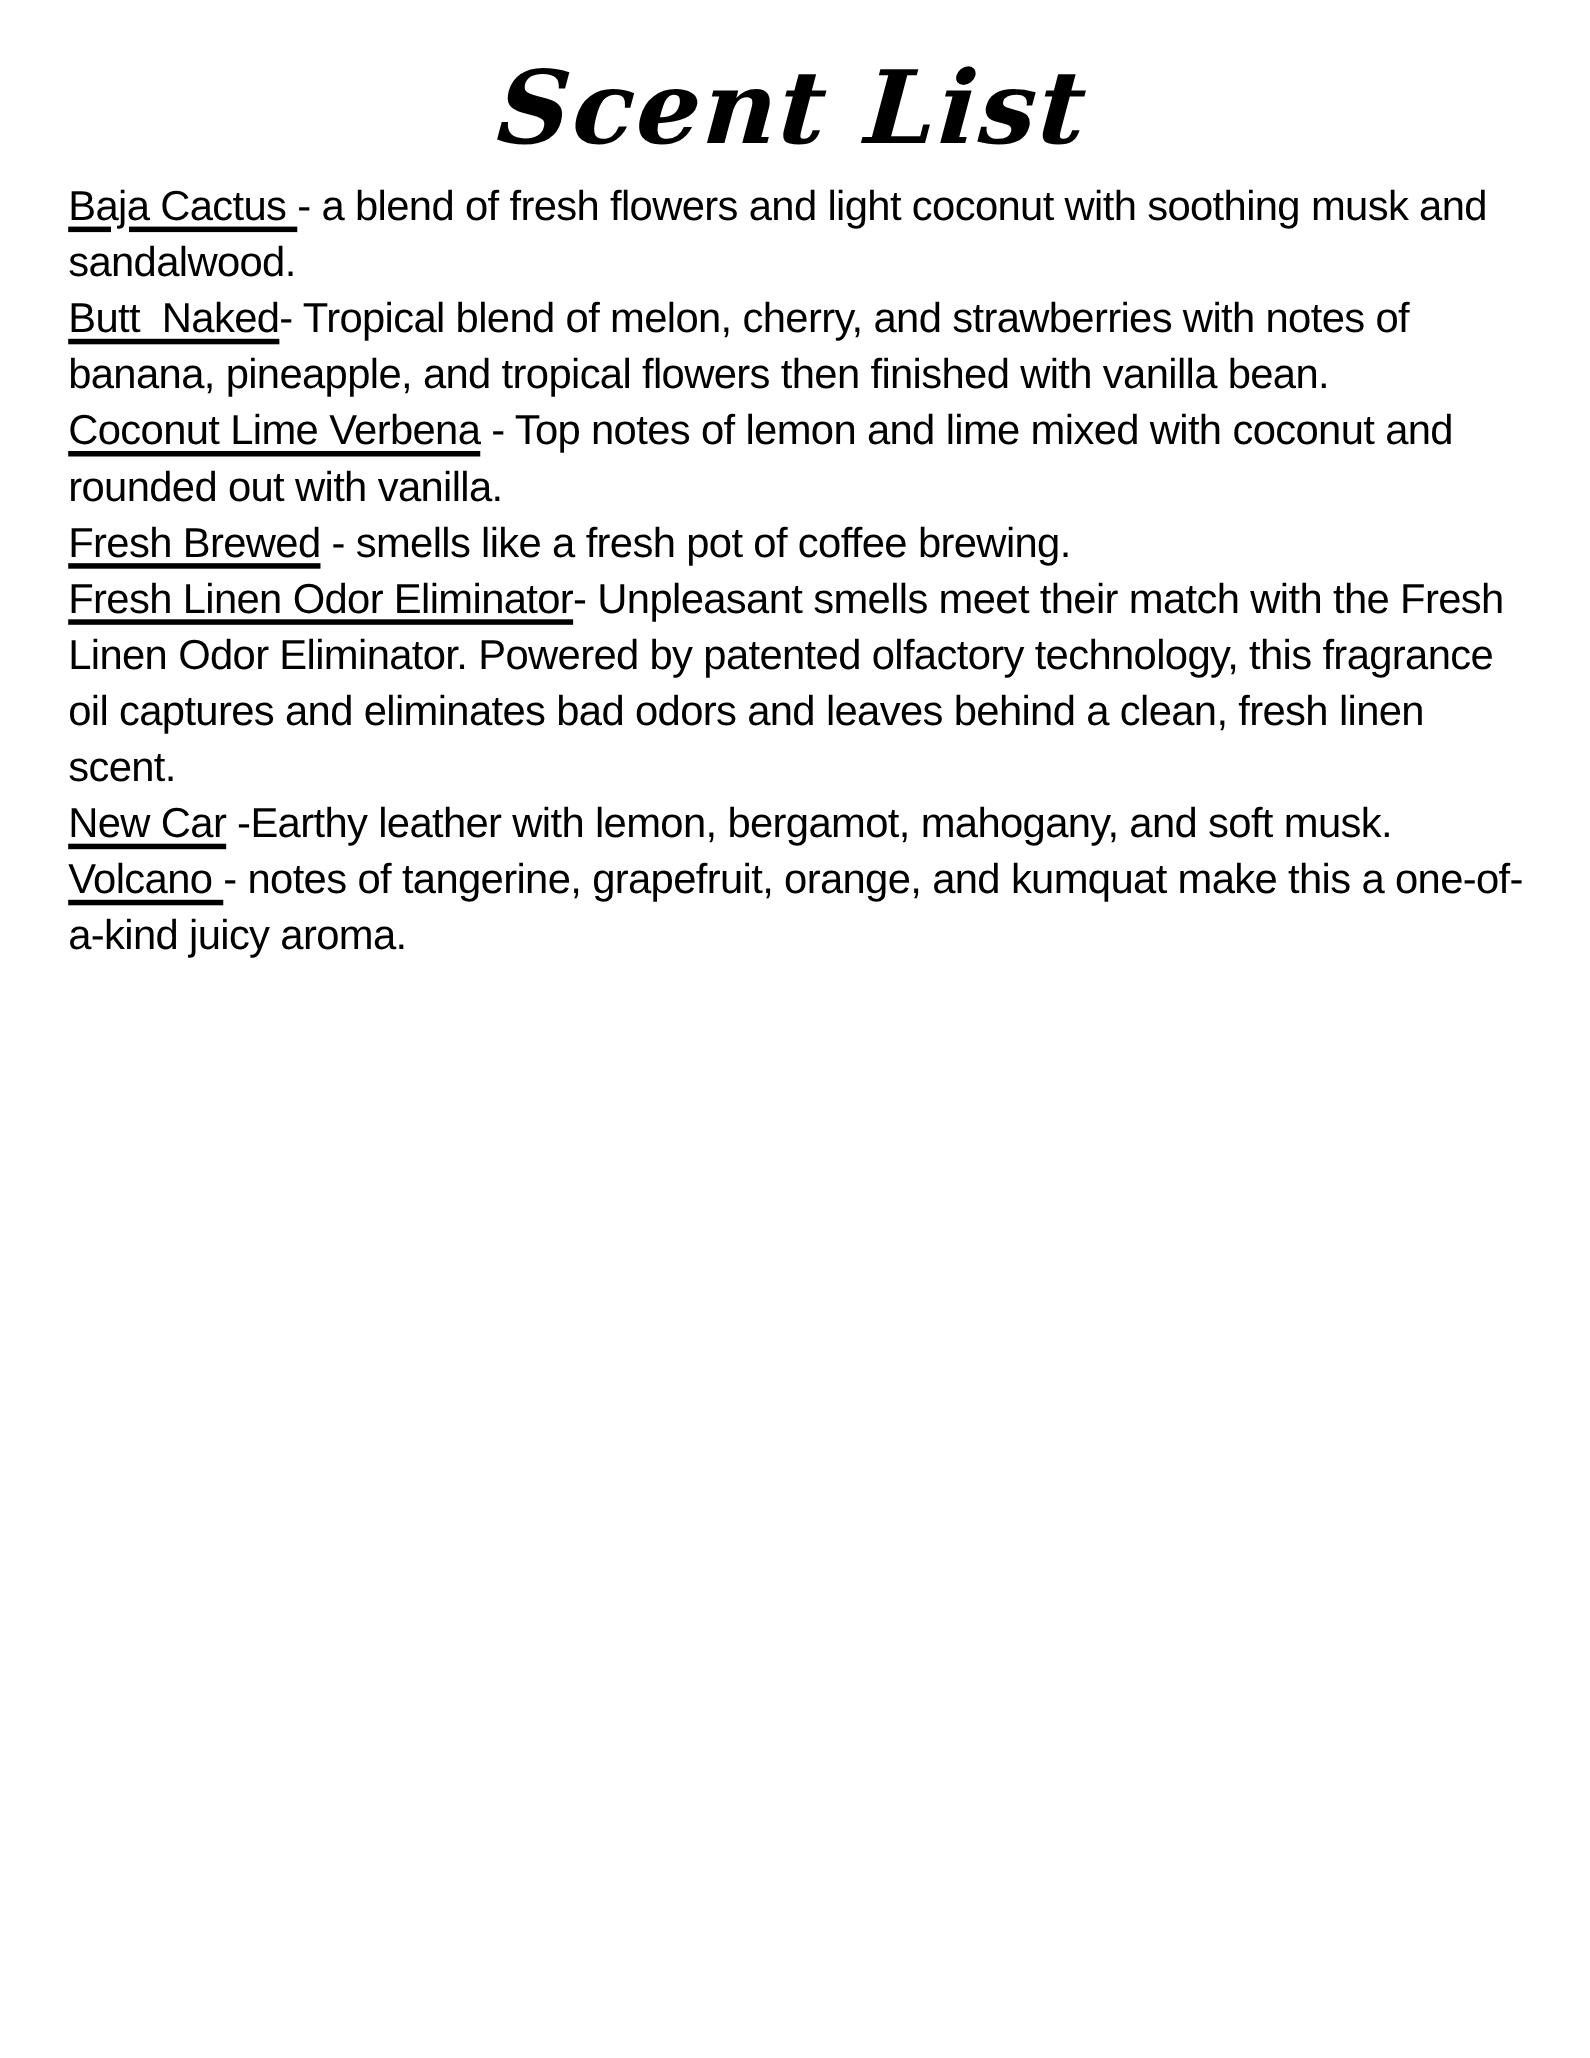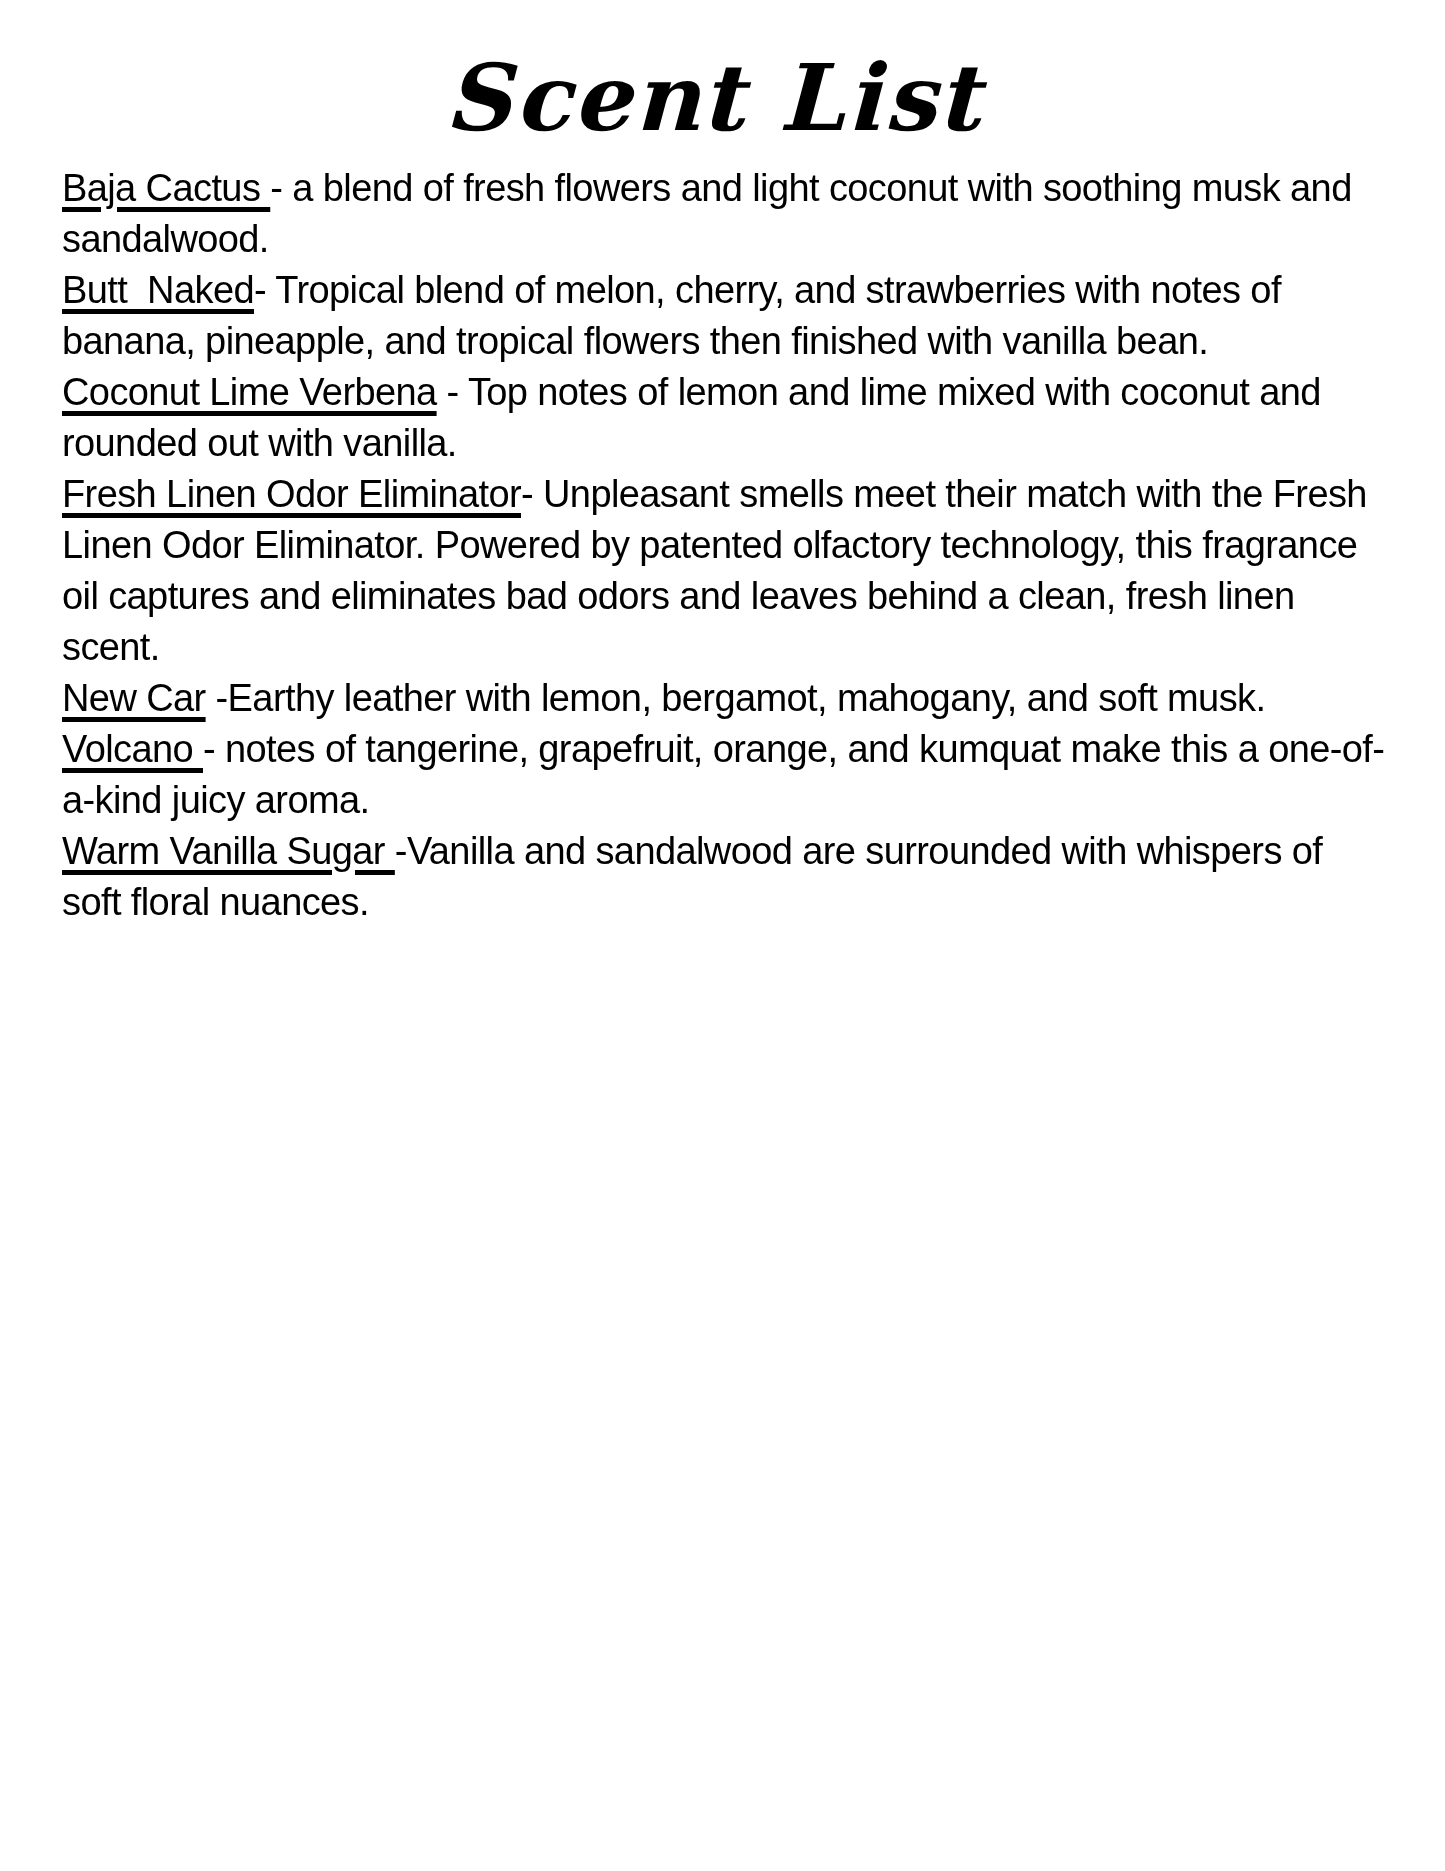--- a/index.html
+++ b/index.html
@@ -51,18 +51,18 @@
 </head>
 <body>
 
 <div class="page">
   <h1 class="title">Scent List</h1>
 
   <div class="content">
     <p class="entry"><span class="scent-name">Baja Cactus </span><span class="scent-desc">- a blend of fresh flowers and light coconut with soothing musk and sandalwood.</span></p>
     <p class="entry"><span class="scent-name">Butt  Naked</span><span class="scent-desc">- Tropical blend of melon, cherry, and strawberries with notes of banana, pineapple, and tropical flowers then finished with vanilla bean.</span></p>
     <p class="entry"><span class="scent-name">Coconut Lime Verbena</span><span class="scent-desc"> - Top notes of lemon and lime mixed with coconut and rounded out with vanilla.</span></p>
+    <p class="entry"><span class="scent-name">Fresh Brewed</span><span class="scent-desc"> - smells like a fresh pot of coffee brewing.</span></p>
     <p class="entry"><span class="scent-name">Fresh Linen Odor Eliminator</span><span class="scent-desc">- Unpleasant smells meet their match with the Fresh Linen Odor Eliminator. Powered by patented olfactory technology, this fragrance oil captures and eliminates bad odors and leaves behind a clean, fresh linen scent.</span></p>
     <p class="entry"><span class="scent-name">New Car</span><span class="scent-desc"> -Earthy leather with lemon, bergamot, mahogany, and soft musk.</span></p>
     <p class="entry"><span class="scent-name">Volcano </span><span class="scent-desc">- notes of tangerine, grapefruit, orange, and kumquat make this a one-of-a-kind juicy aroma.</span></p>
-    <p class="entry"><span class="scent-name">Warm Vanilla Sugar </span><span class="scent-desc">-Vanilla and sandalwood are surrounded with whispers of soft floral nuances.</span></p>
   </div>
 </div>
 
 </body></html>

